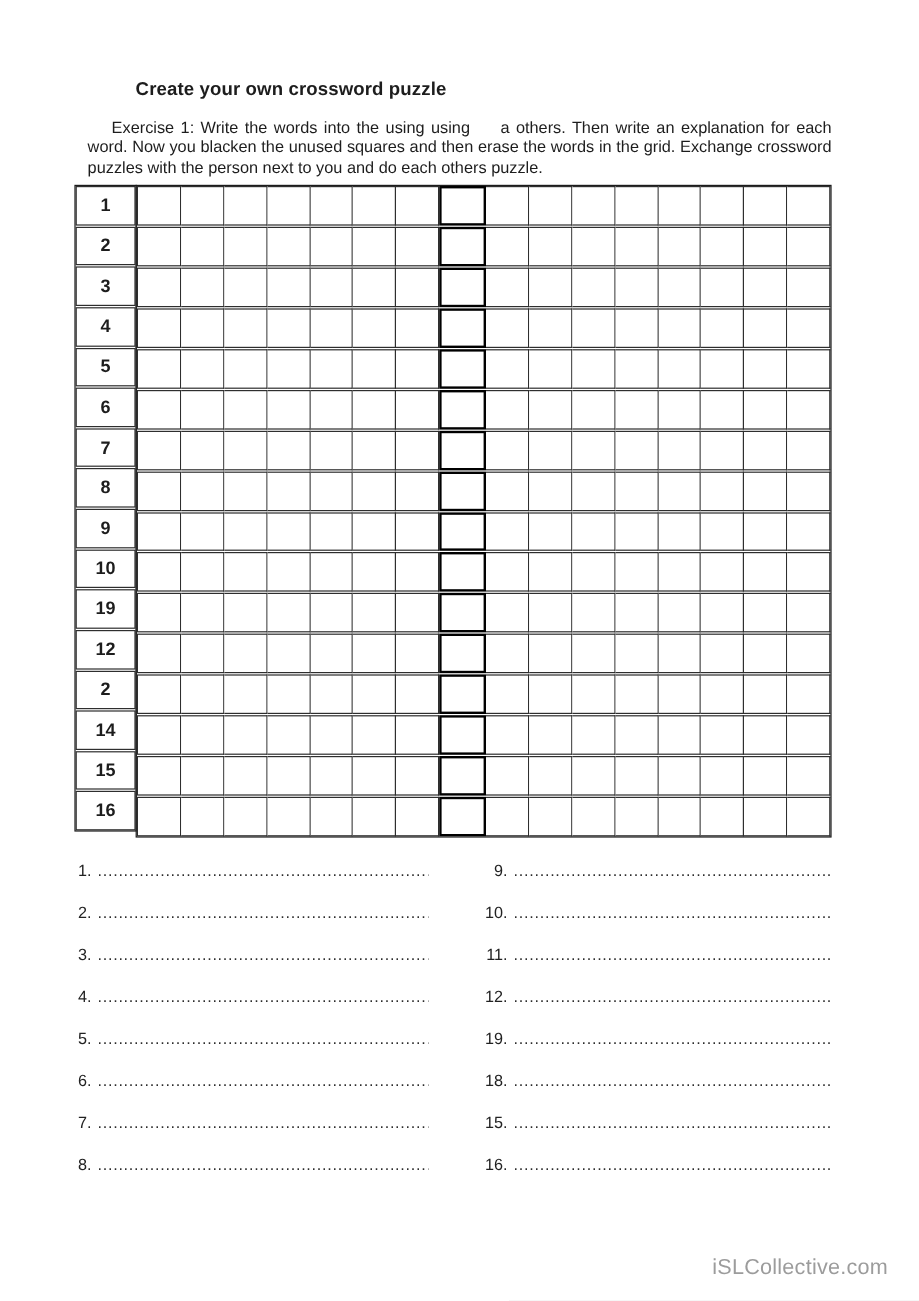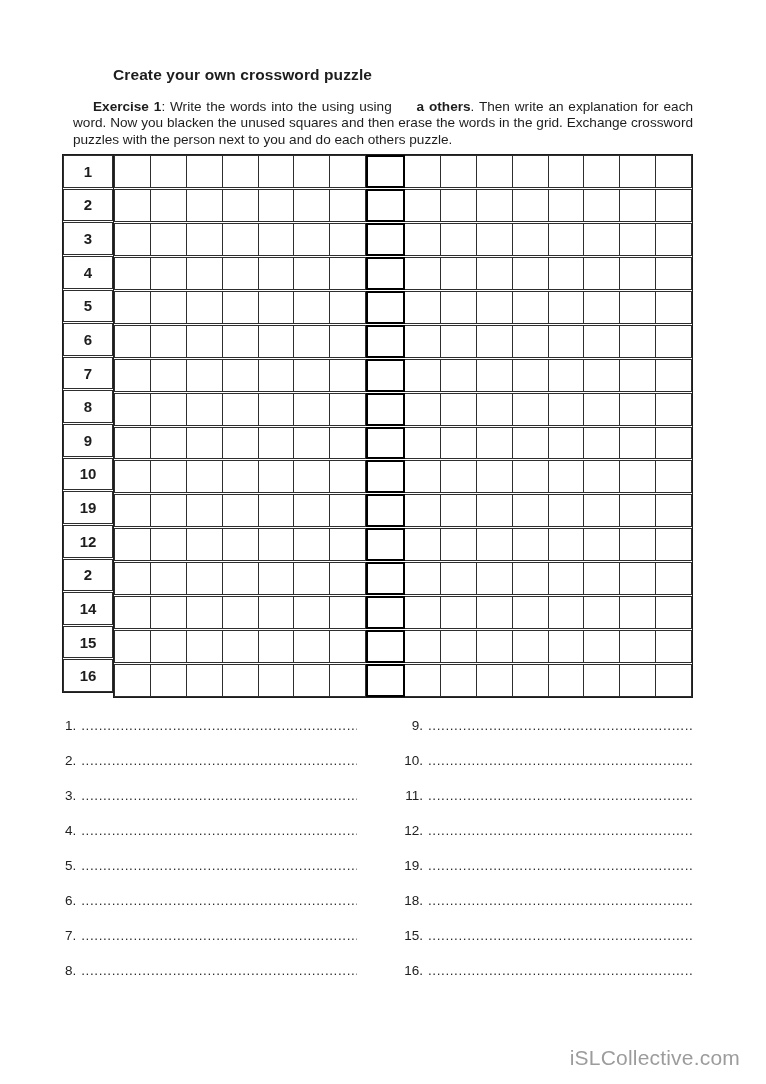--- a/index.html
+++ b/index.html
@@ -18,21 +18,21 @@
     --wm: #9c9c9c;
   }
   .title {
     position: absolute; left: 73px; top: 66px;
     font-size: 15.5px; font-weight: 700; letter-spacing: 0.1px; margin-left: 40px;
   }
   .instructions {
     position: absolute; left: 73px; top: 99px; width: 620px;
     font-size: 13.6px; line-height: 16.3px; text-align: justify;
   }
-  .instructions b { font-weight: 700; padding-left: 20px; }
+  .instructions b { font-weight: 400; padding-left: 20px; }
   .numcol {
     position: absolute; left: 63px; top: 155px;
     width: 50px; height: 537px;
     display: flex; flex-direction: column; gap: 1px;
     outline: 1px solid var(--outline);
   }
   .numcell {
     flex: 1; border: 1px solid var(--line);
     display: flex; align-items: center; justify-content: center;
     font-size: 15px; font-weight: 700; background: #fff;
@@ -60,21 +60,21 @@
     font-size: 13.5px; color: #222;
   }
   .clue-label { flex: 0 0 auto; margin-right: 5px; white-space: pre; }
   .clues-right .clue-label { flex: 0 0 27px; text-align: right; }
   .clue-dots {
     flex: 1; overflow: hidden; white-space: nowrap;
     letter-spacing: 0.6px; color: #2b2b2b;
   }
   .watermark {
     position: absolute; top: 1046px; right: 26px;
-    font-size: 21px; color: var(--wm); letter-spacing: 0.2px;
+    font-size: 18px; color: var(--wm); letter-spacing: 0.2px;
   }
 </style>
 </head>
 <body>
 
 <div class="page" style="--line: #2e2e2e; --outline: #1c1c1c; --hl: #000000; --wm: #9c9c9c;">
 
   <div class="title">Create your own crossword puzzle</div>
 
   <p class="instructions"><b>Exercise 1</b><span>: Write the words into the using using </span><b>a others</b><span>. Then write an explanation for each word. Now you blacken the unused squares and then erase the words in the grid. Exchange crossword puzzles with the person next to you and do each others puzzle.</span></p>

